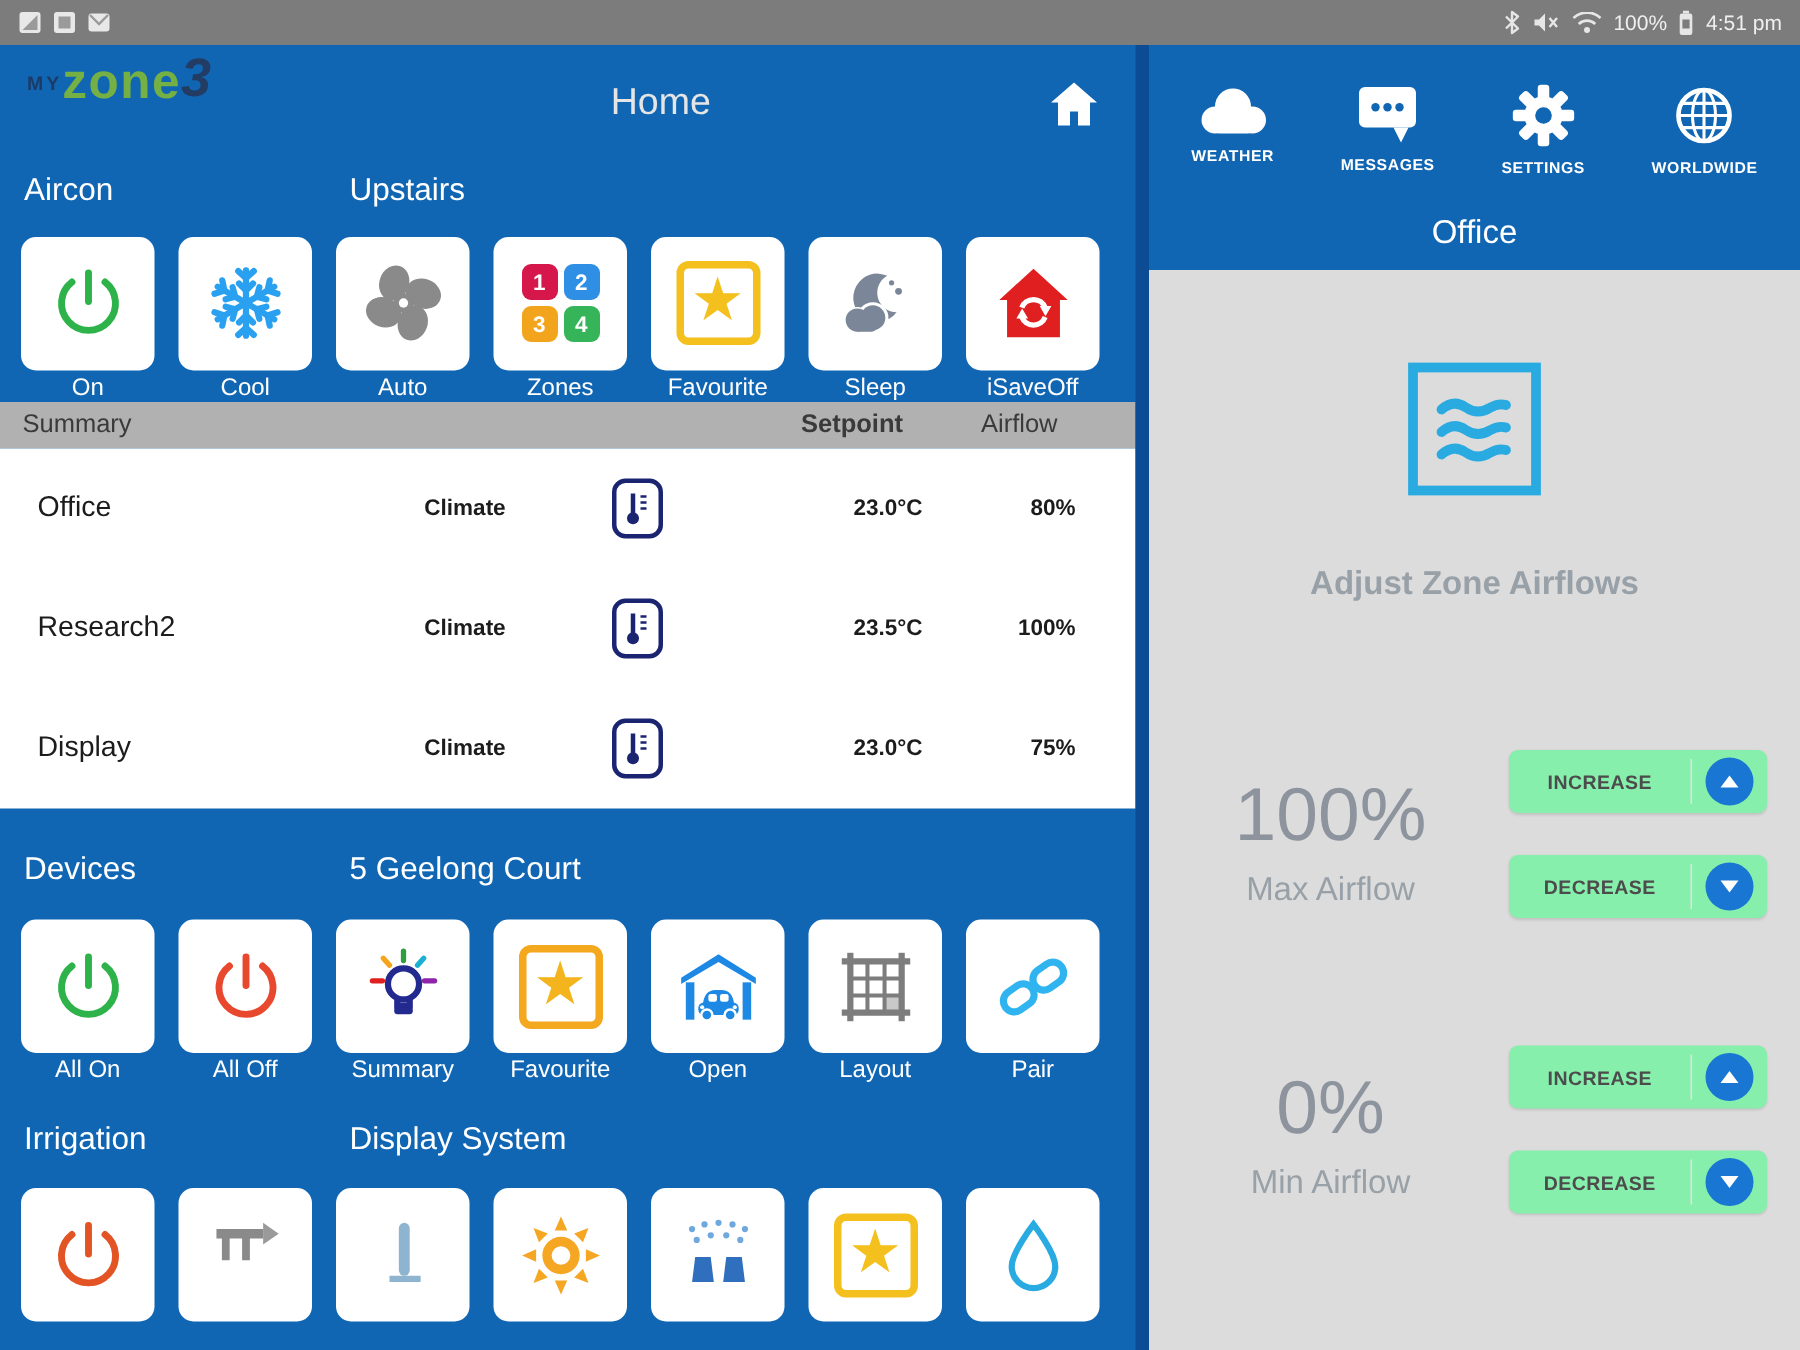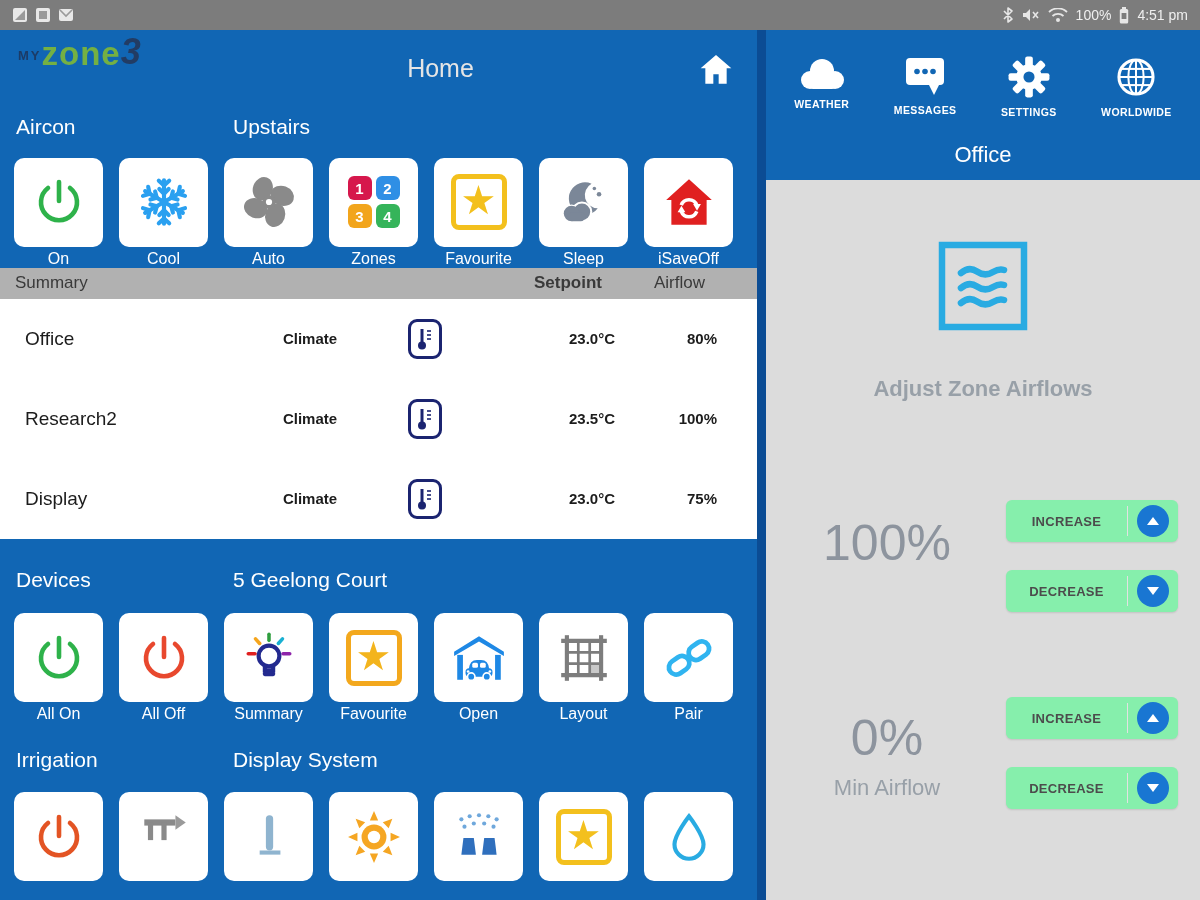--- a/index.html
+++ b/index.html
@@ -572,20 +572,21 @@
             <path d="M26 50 q 8 -7 16 -1.5 q 8 5.5 16 0.5 q 6 -3.5 11 -2"></path>
             <path d="M26 65 q 8 -7 16 -1.5 q 8 5.5 16 0.5 q 6 -3.5 11 -2"></path>
           </g>
         </svg>
       </div>
       <div class="adjust-label">Adjust Zone Airflows</div>
 
       <div class="flow-group flow-max">
         <div class="flow-left">
           <div class="flow-value">100%</div>
+          <div class="flow-label">Max Airflow</div>
         </div>
         <div class="pill pill-increase">
           <span class="pill-label">INCREASE</span>
           <span class="pill-sep"></span>
           <span class="pill-iconbox">
               <span class="pill-circle">
             <svg width="14" height="12" viewBox="0 0 14 12">
                   <polygon points="7,2 13,10 1,10" fill="#fff"></polygon>
                 </svg>
           </span>

